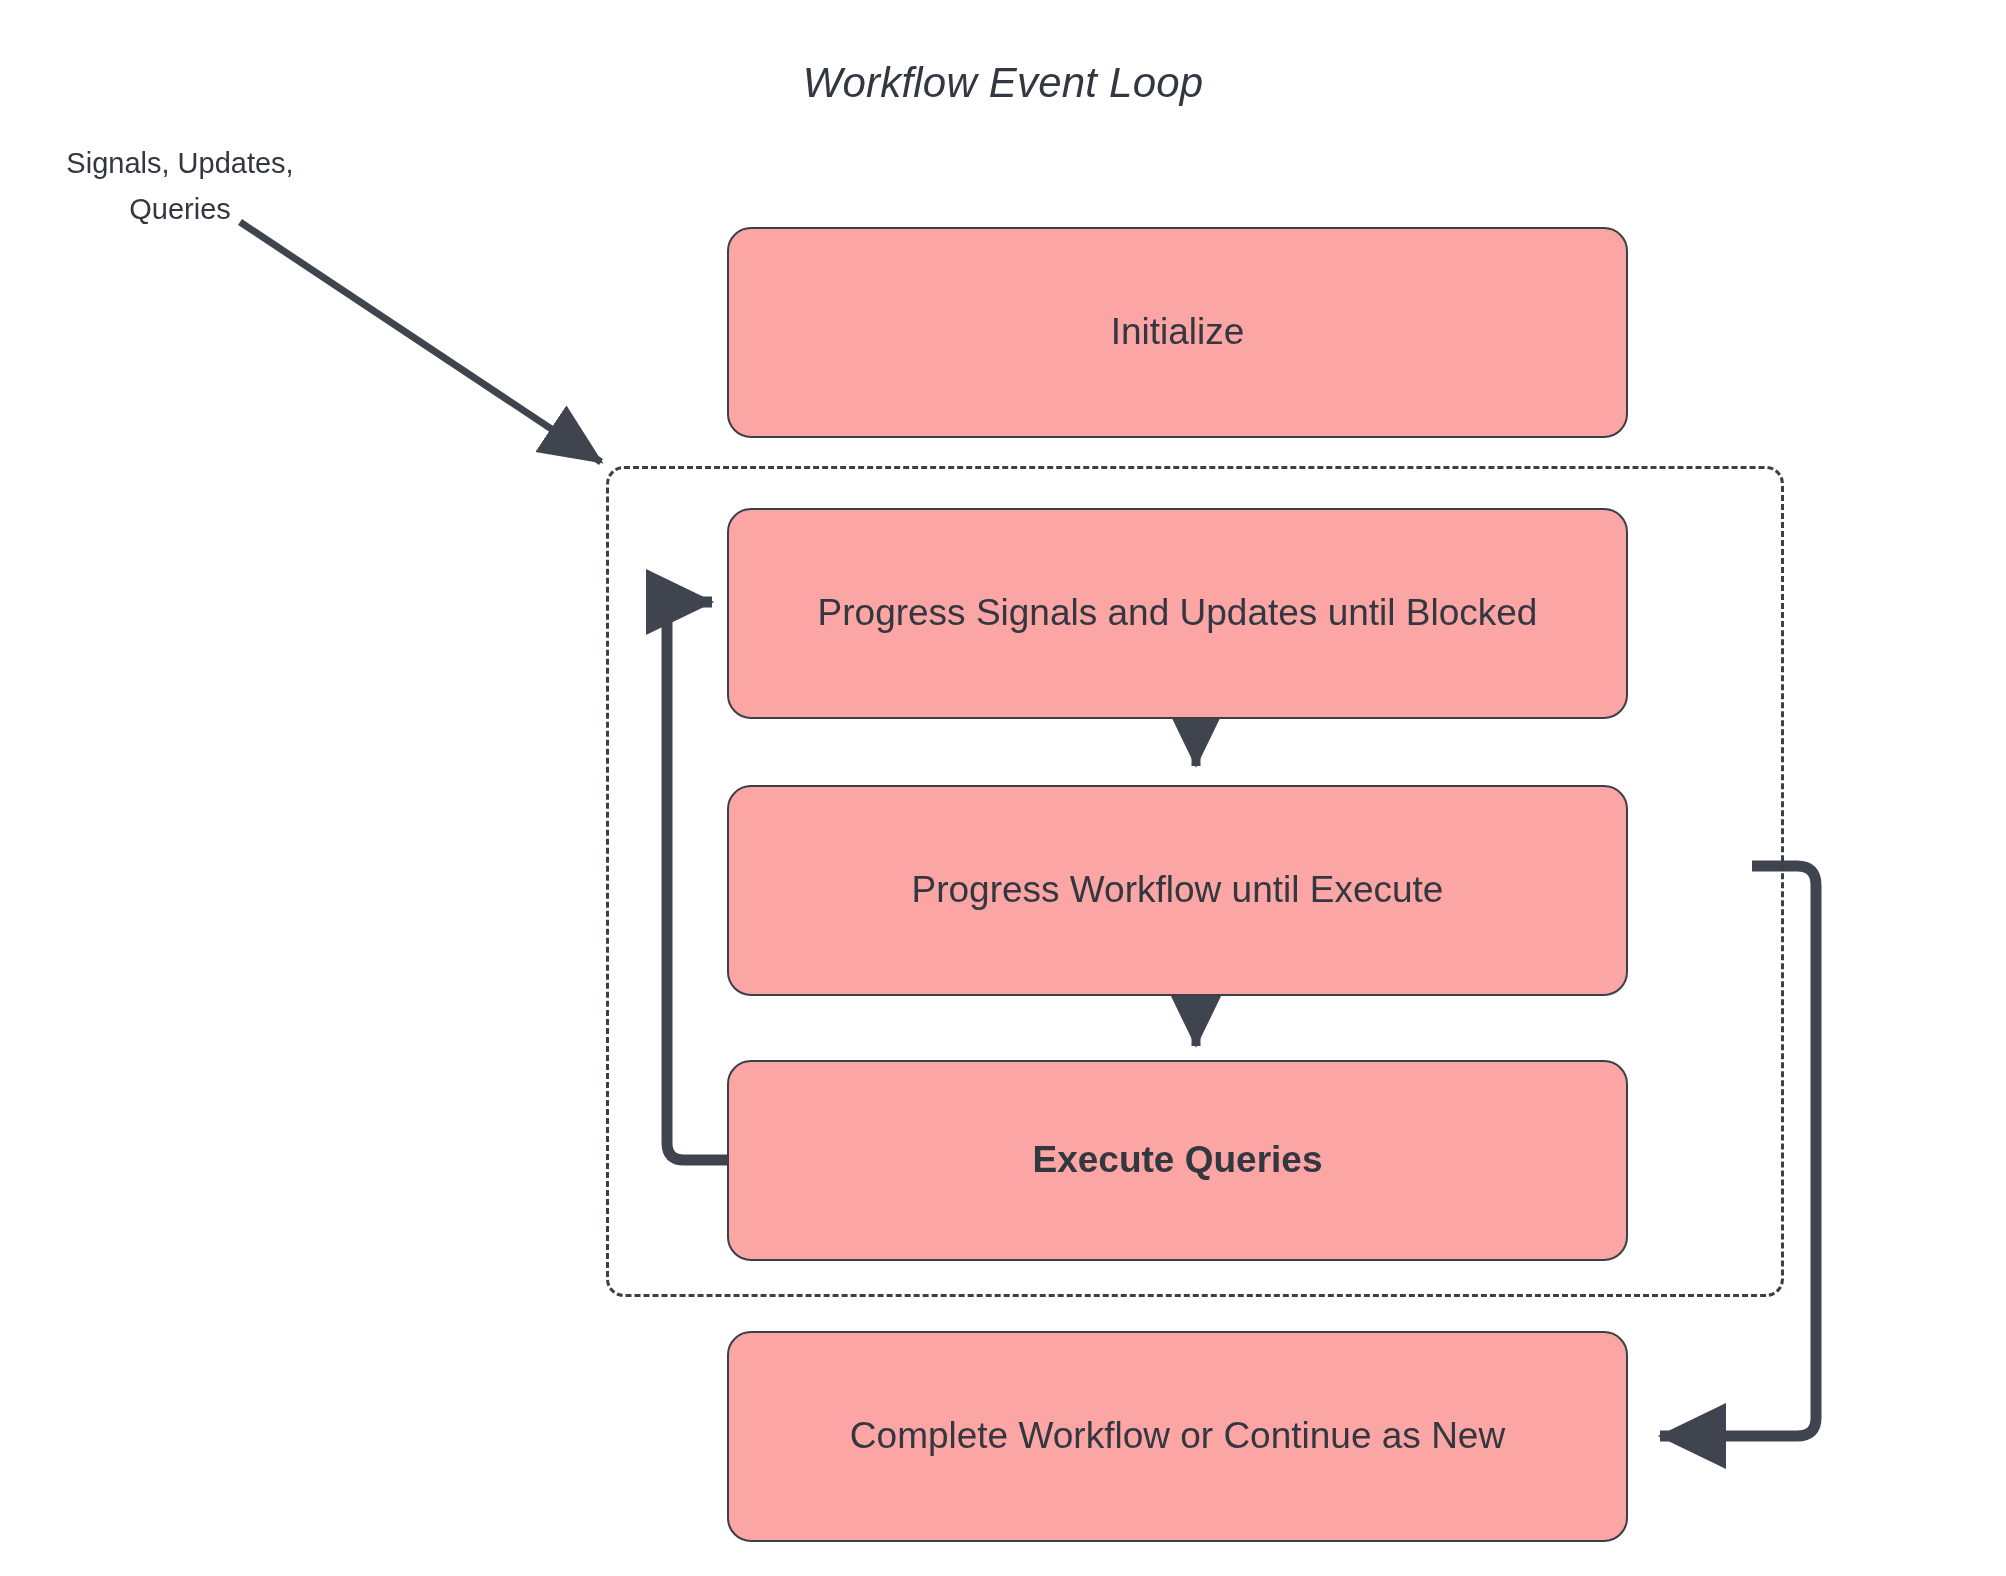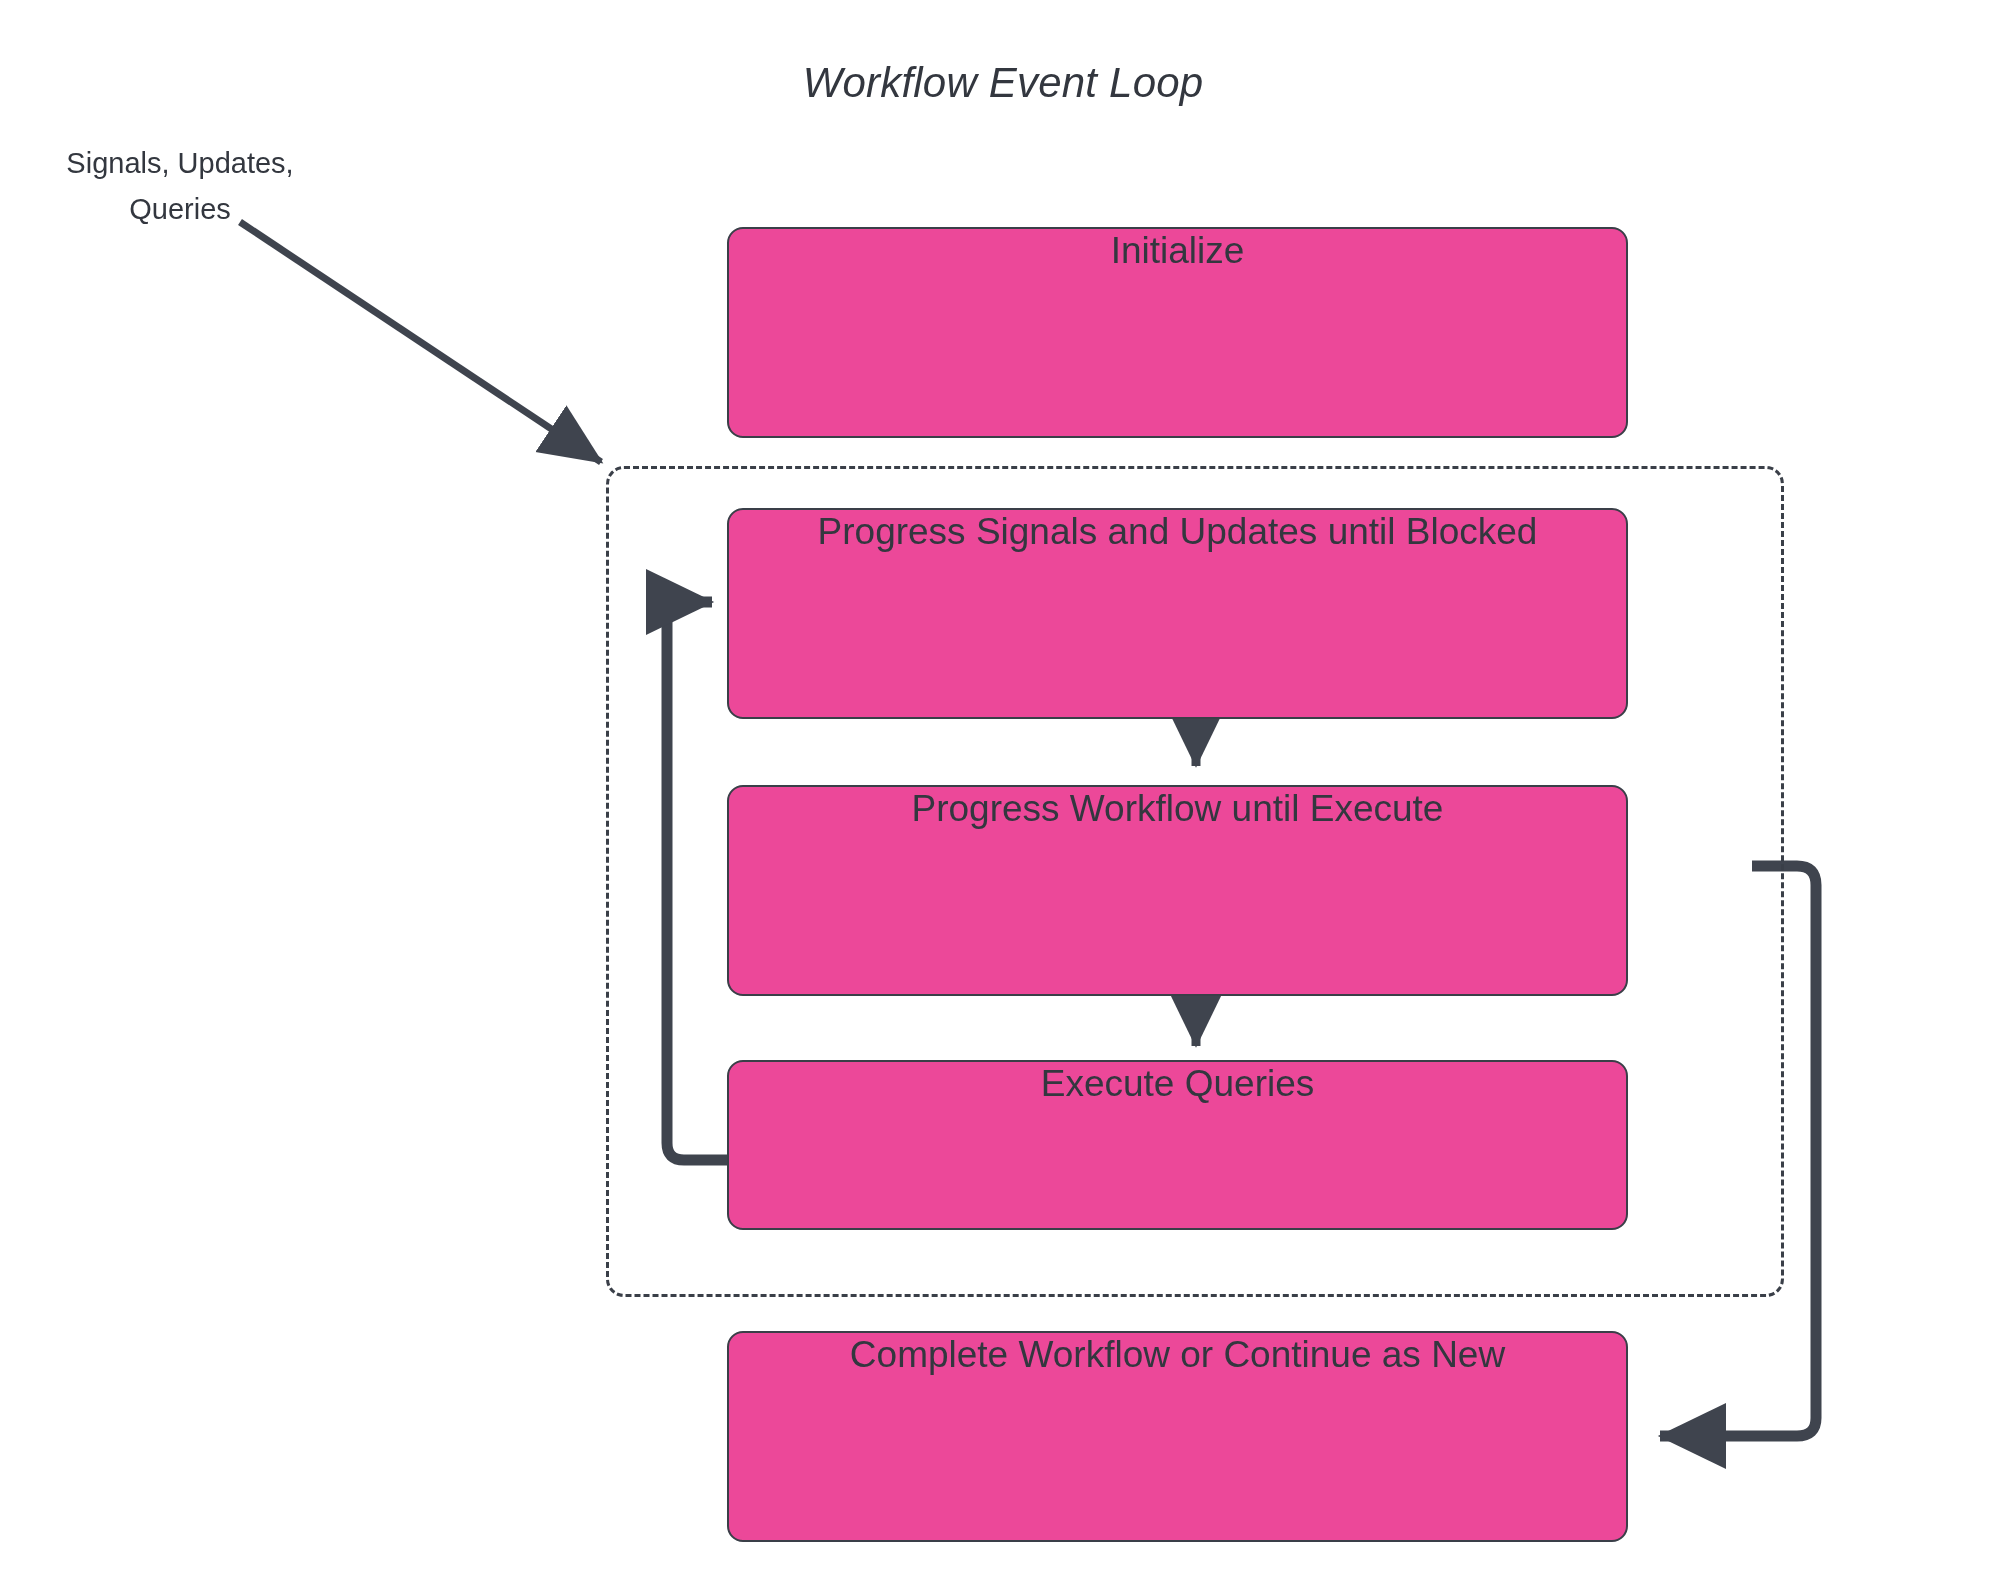--- a/index.html
+++ b/index.html
@@ -36,25 +36,25 @@
     width: 320px;
     text-align: center;
     font-size: 29px;
     line-height: 46px;
     color: #33373f;
     white-space: pre-line;
   }
   .node {
     position: absolute;
     border: 2px solid #3a3f48;
-    border-radius: 16px;
-    background: #ec4899;
+    border-radius: 24px;
+    background: #fca5a5;
     box-sizing: border-box;
     display: flex;
-    align-items: flex-start;
+    align-items: center;
     justify-content: center;
   }
   .node .node-label {
     font-size: 37px;
     color: #33373f;
     text-align: center;
     line-height: 1.2;
     padding: 0 20px;
   }
   .loop-container {
@@ -115,21 +115,21 @@
   </div>
 
   <div class="node" style="left:727px; top:508px; width:901px; height:211px;">
     <span class="node-label">Progress Signals and Updates until Blocked</span>
   </div>
 
   <div class="node" style="left:727px; top:785px; width:901px; height:211px;">
     <span class="node-label">Progress Workflow until Execute</span>
   </div>
 
-  <div class="node" style="left:727px; top:1060px; width:901px; height:170px;">
+  <div class="node" style="left:727px; top:1060px; width:901px; height:201px;font-weight:bold;">
     <span class="node-label">Execute Queries</span>
   </div>
 
   <div class="node" style="left:727px; top:1331px; width:901px; height:211px;">
     <span class="node-label">Complete Workflow or Continue as New</span>
   </div>
 
 </div>
 
 </body></html>

